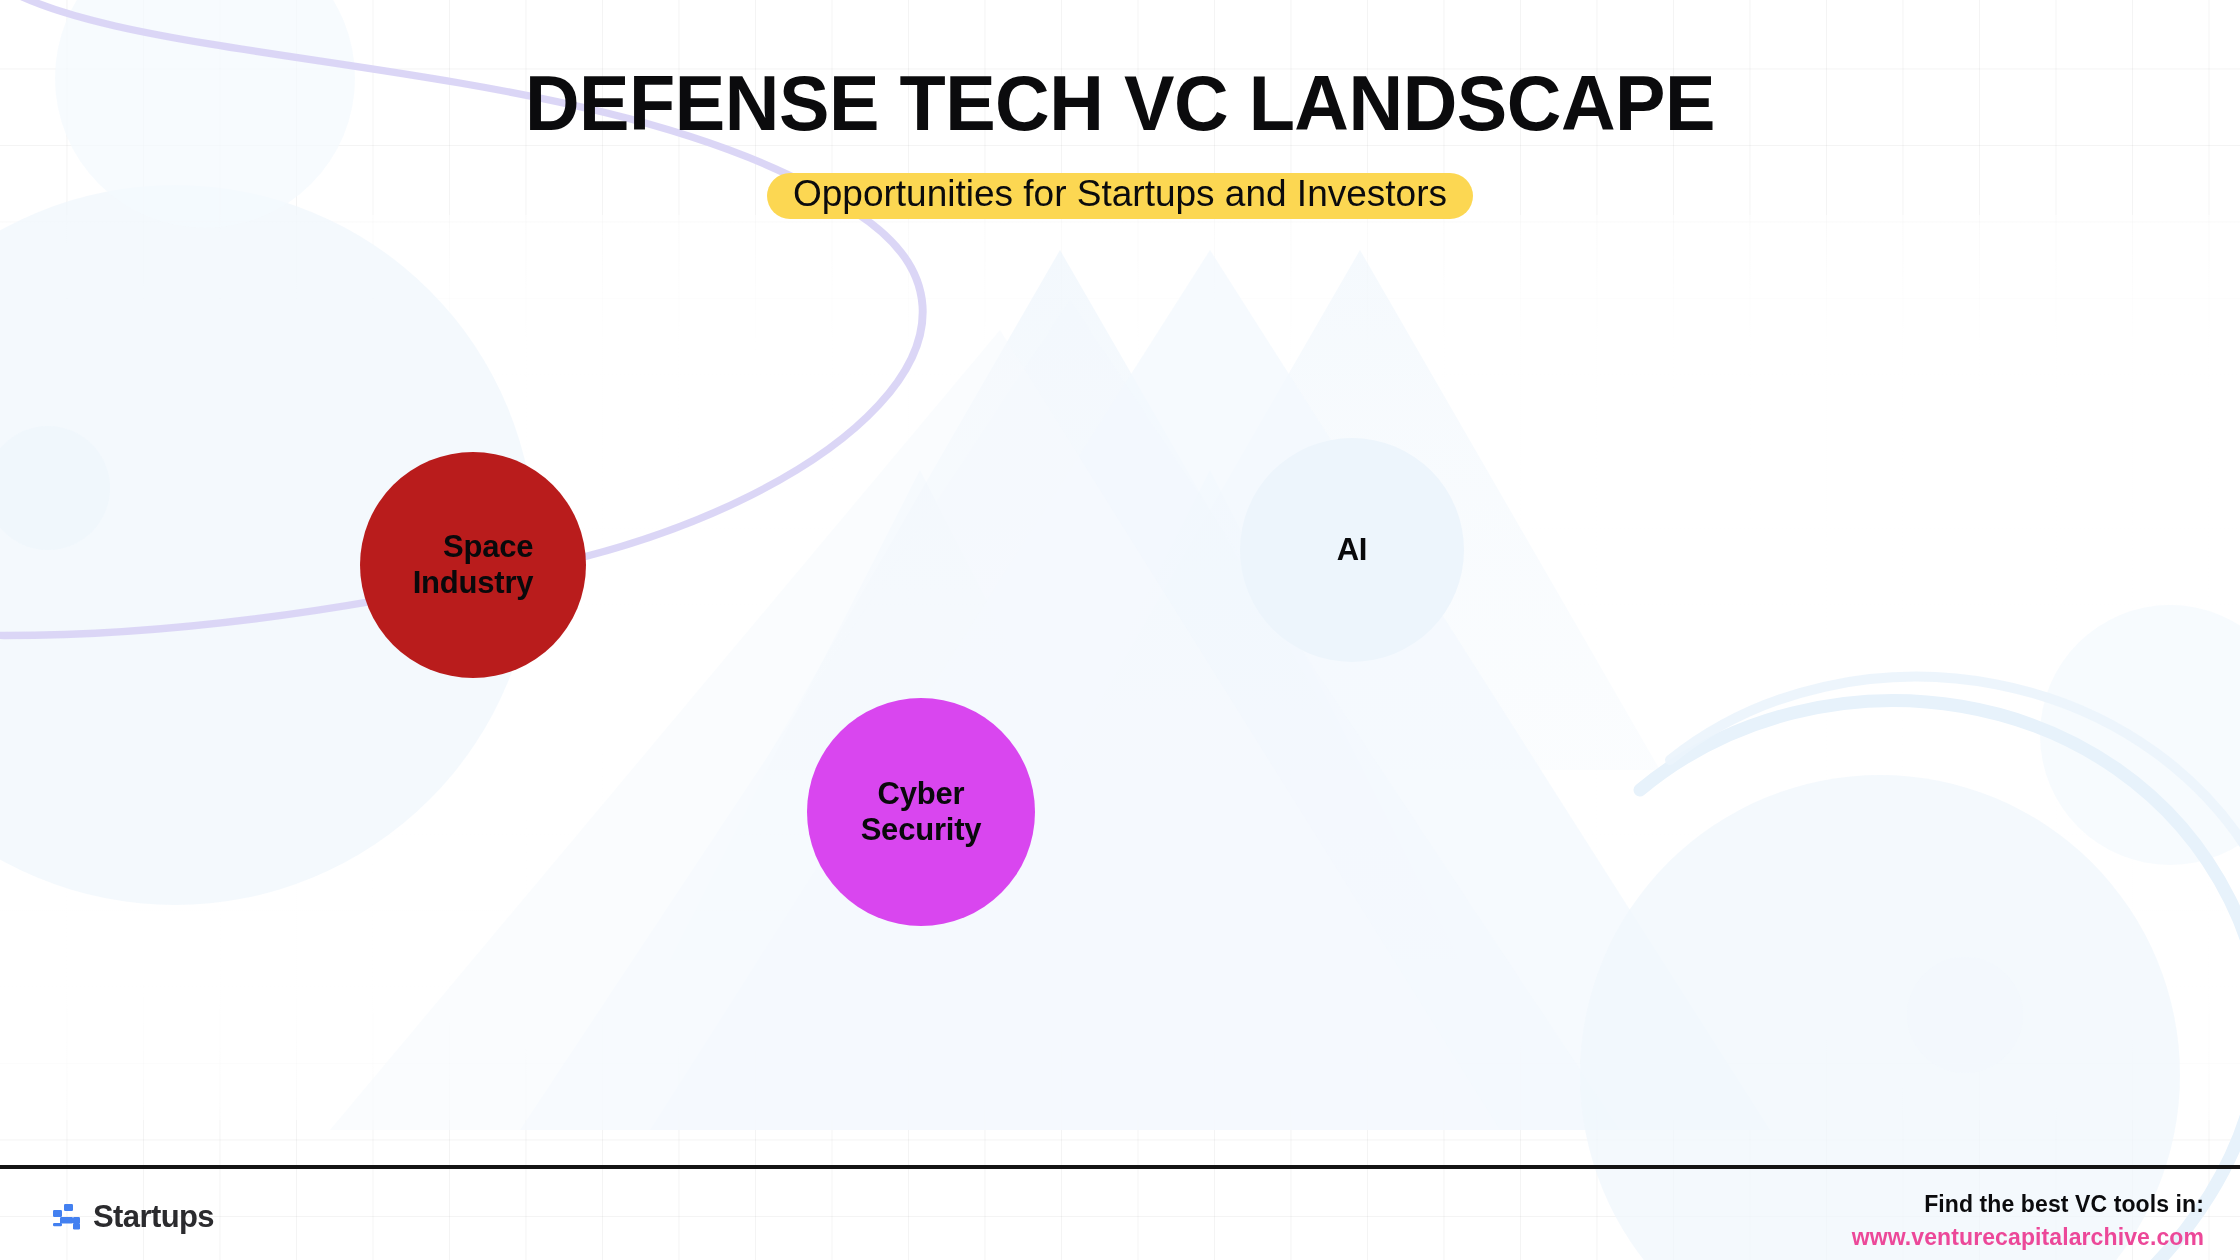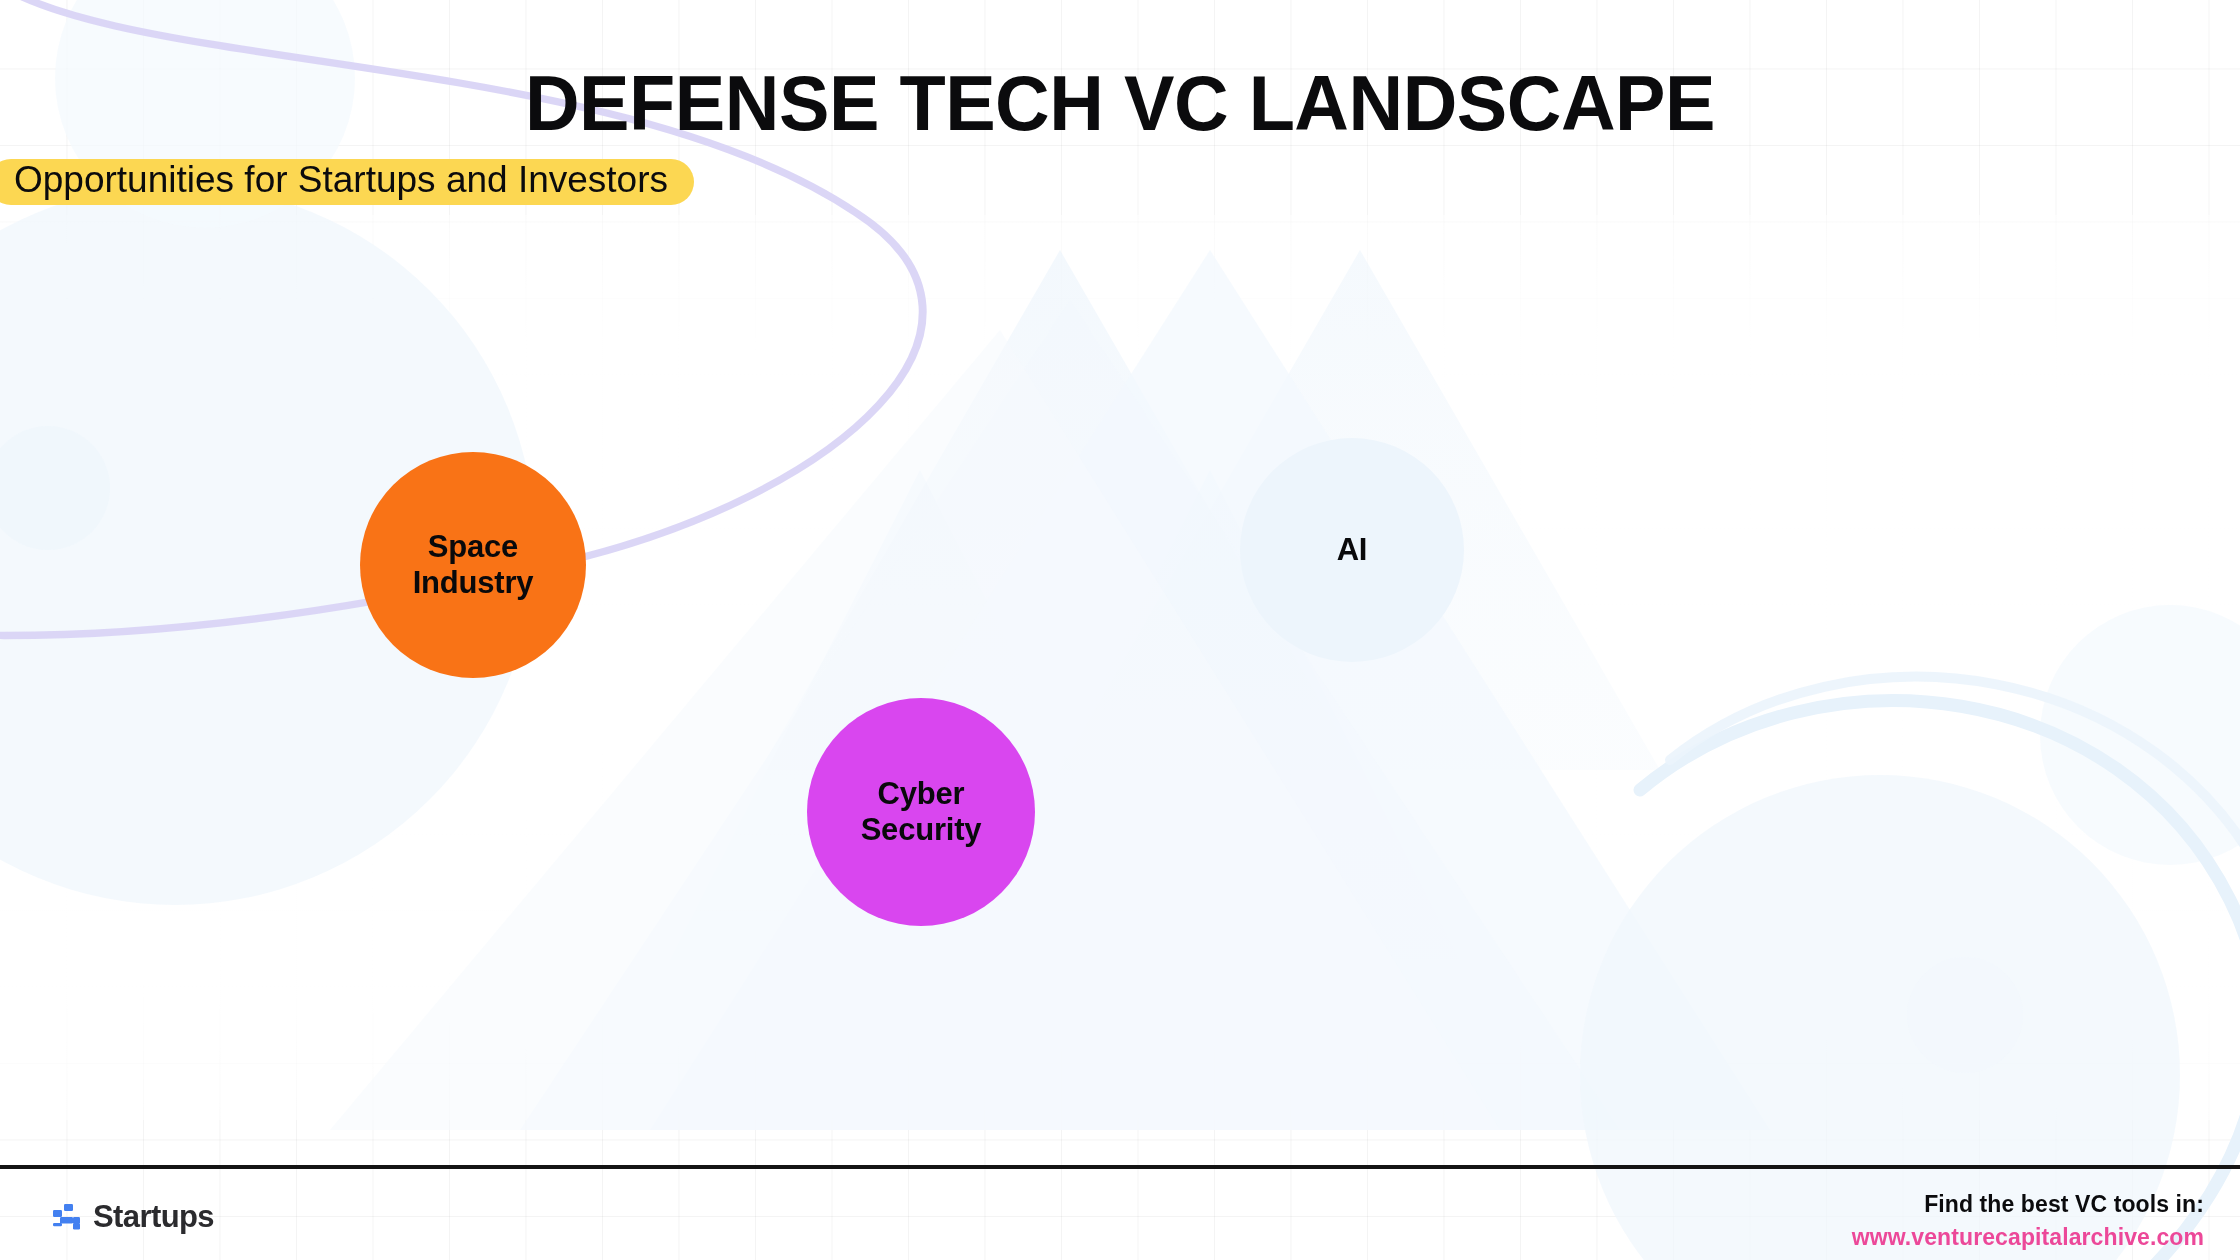--- a/index.html
+++ b/index.html
@@ -56,22 +56,22 @@
     font-size:78px;
     font-weight:800;
     letter-spacing:-0.5px;
     color:#0b0b0d;
     line-height:1.06;
     white-space:nowrap;
     font-stretch:condensed;
     transform:scaleX(0.97);
   }
   .subtitle-wrap {
-    margin-top:10px;
-    display:flex; 
+    margin-top:24px;
+    display:flex; justify-content:center;
   }
   .subtitle {
     position:relative;
     display:inline-block;
     font-size:37px;
     font-weight:400;
     color:#0b0b0d;
     padding:3px 14px 6px 14px;
     line-height:1.18;
     white-space:nowrap;
@@ -191,21 +191,21 @@
 
     <div class="subtitle-wrap">
       <div class="subtitle">
         <span class="hl"></span>
         <span>Opportunities for Startups and Investors</span>
       </div>
     </div>
 
   </div>
 
-  <div class="bubble" style="left:360px; top:452px; width:226px; height:226px; background:#f97316;">
+  <div class="bubble" style="left:360px; top:452px; width:226px; height:226px; background:#b91c1c;text-align:right;">
     <span class="blabel">Space
 Industry</span>
   </div>
 
   <div class="bubble" style="left:1240px; top:438px; width:224px; height:224px; background:#EDF5FC;">
     <span class="blabel">AI</span>
   </div>
 
   <div class="bubble" style="left:807px; top:698px; width:228px; height:228px; background:#d946ef;">
     <span class="blabel">Cyber

